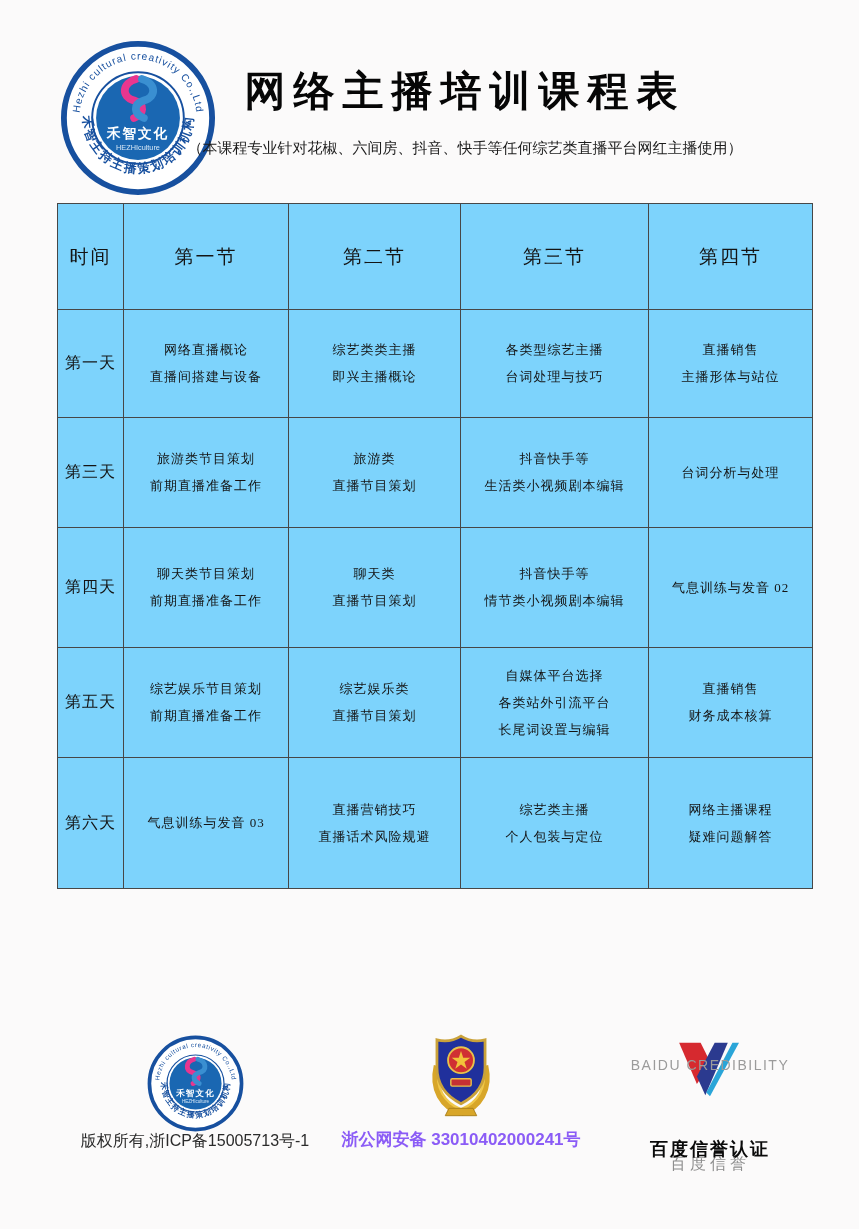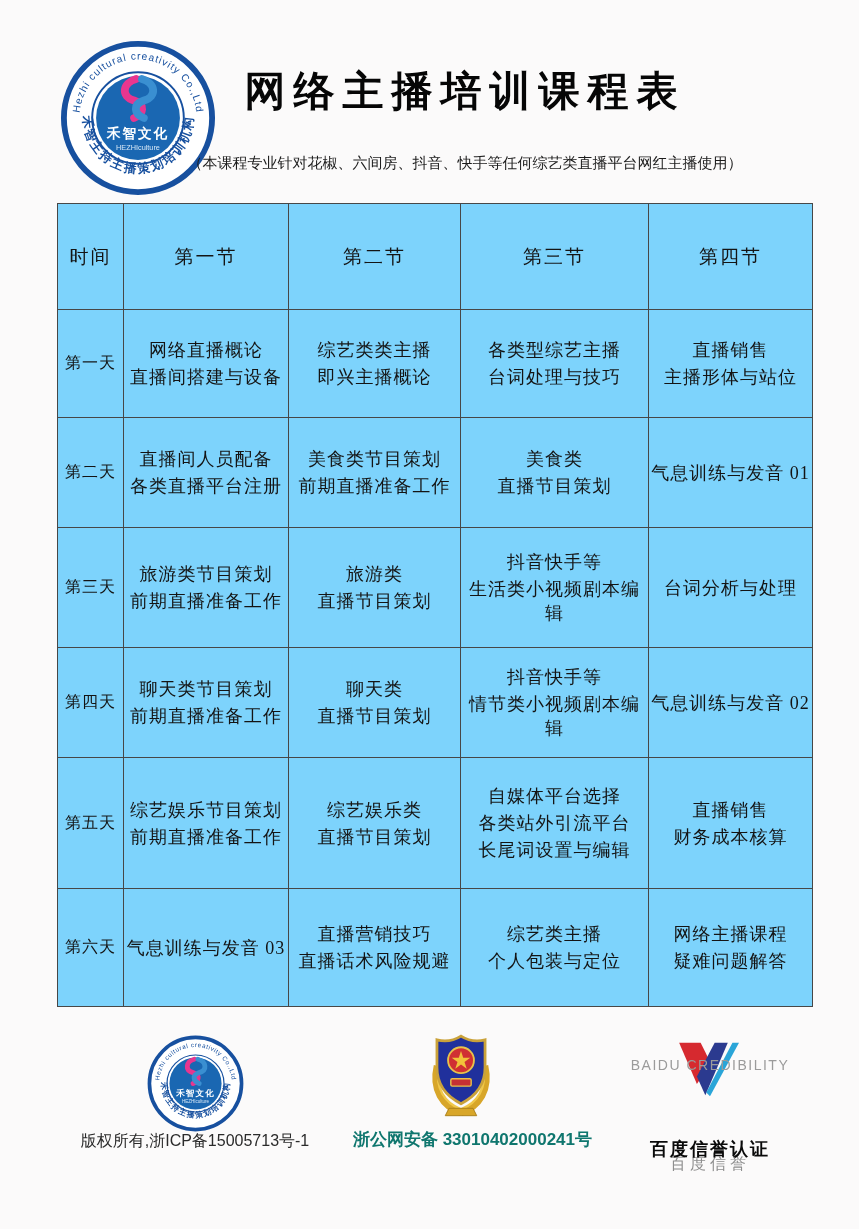--- a/index.html
+++ b/index.html
@@ -12,21 +12,21 @@
     color:#111;
   }
   
   .header-logo{position:absolute;left:60px;top:40px;width:156px;height:156px;}
   .page-title{
     position:absolute;top:64px;left:120px;width:690px;
     text-align:center;font-size:41px;font-weight:bold;letter-spacing:8px;
     color:#060606;white-space:nowrap;
   }
   .page-subtitle{
-    position:absolute;top:154px;left:110px;width:710px;
+    position:absolute;top:139px;left:110px;width:710px;
     text-align:center;font-size:15px;color:#1c1c1c;white-space:nowrap;
   }
   
   .course-table{
     position:absolute;left:57px;top:203px;
     border-collapse:collapse;table-layout:fixed;
     background:#7dd3fc;
   }
   .course-table col.c0{width:66px;}
   .course-table col.c1{width:165px;}
@@ -40,33 +40,33 @@
   }
   .course-table thead tr{height:106px;}
   .course-table tbody tr:nth-child(1){height:108px;}
   .course-table tbody tr:nth-child(2){height:110px;}
   .course-table tbody tr:nth-child(3){height:120px;}
   .course-table tbody tr:nth-child(4){height:110px;}
   .course-table tbody tr:nth-child(5){height:131px;}
   .course-table tbody tr:nth-child(6){height:118px;}
   .course-table th{font-size:19px;letter-spacing:2px;}
   .day-cell{font-size:16px;letter-spacing:1px;}
-  .course-line{font-size:18px;margin:3px 0;letter-spacing:1px;}
+  .course-line{font-size:13px;margin:9px 0;letter-spacing:1px;}
   
   .footer-logo{position:absolute;left:147px;top:1035px;width:97px;height:97px;}
   .copyright{
     position:absolute;left:35px;top:1131px;width:320px;text-align:center;
     font-family:"Liberation Sans","DejaVu Sans",sans-serif;
     font-size:16px;color:#2b2b2b;white-space:nowrap;
   }
   .police-badge{position:absolute;left:424px;top:1032px;width:74px;height:86px;}
   .police-record{
-    position:absolute;left:330px;top:1128px;width:262px;text-align:right;
-    font-family:"Liberation Sans","DejaVu Sans",sans-serif;
-    font-weight:bold;font-size:17px;color:#0f766e;white-space:nowrap;
+    position:absolute;left:330px;top:1128px;width:262px;text-align:center;
+    font-family:"Liberation Sans","DejaVu Sans",sans-serif;
+    font-weight:bold;font-size:17px;color:#8b5cf6;white-space:nowrap;
   }
   .baidu-logo{position:absolute;left:671px;top:1041px;width:78px;height:58px;}
   .baidu-cn{
     position:absolute;left:620px;top:1154px;width:180px;text-align:center;
     font-family:"Liberation Sans","DejaVu Sans",sans-serif;
     font-size:16px;color:#8e8e8e;letter-spacing:4px;white-space:nowrap;
   }
   .baidu-en{
     position:absolute;left:620px;top:1057px;width:180px;text-align:center;
     font-family:"Liberation Sans","DejaVu Sans",sans-serif;
@@ -159,38 +159,20 @@
         <td class="course-cell">
           <div class="course-line">各类型综艺主播</div>
           <div class="course-line">台词处理与技巧</div>
         </td>
         <td class="course-cell">
           <div class="course-line">直播销售</div>
           <div class="course-line">主播形体与站位</div>
         </td>
       </tr>
       <tr>
-        <td class="day-cell">第二天</td>
-        <td class="course-cell">
-          <div class="course-line">直播间人员配备</div>
-          <div class="course-line">各类直播平台注册</div>
-        </td>
-        <td class="course-cell">
-          <div class="course-line">美食类节目策划</div>
-          <div class="course-line">前期直播准备工作</div>
-        </td>
-        <td class="course-cell">
-          <div class="course-line">美食类</div>
-          <div class="course-line">直播节目策划</div>
-        </td>
-        <td class="course-cell">
-          <div class="course-line">气息训练与发音 01</div>
-        </td>
-      </tr>
-      <tr>
         <td class="day-cell">第三天</td>
         <td class="course-cell">
           <div class="course-line">旅游类节目策划</div>
           <div class="course-line">前期直播准备工作</div>
         </td>
         <td class="course-cell">
           <div class="course-line">旅游类</div>
           <div class="course-line">直播节目策划</div>
         </td>
         <td class="course-cell">

